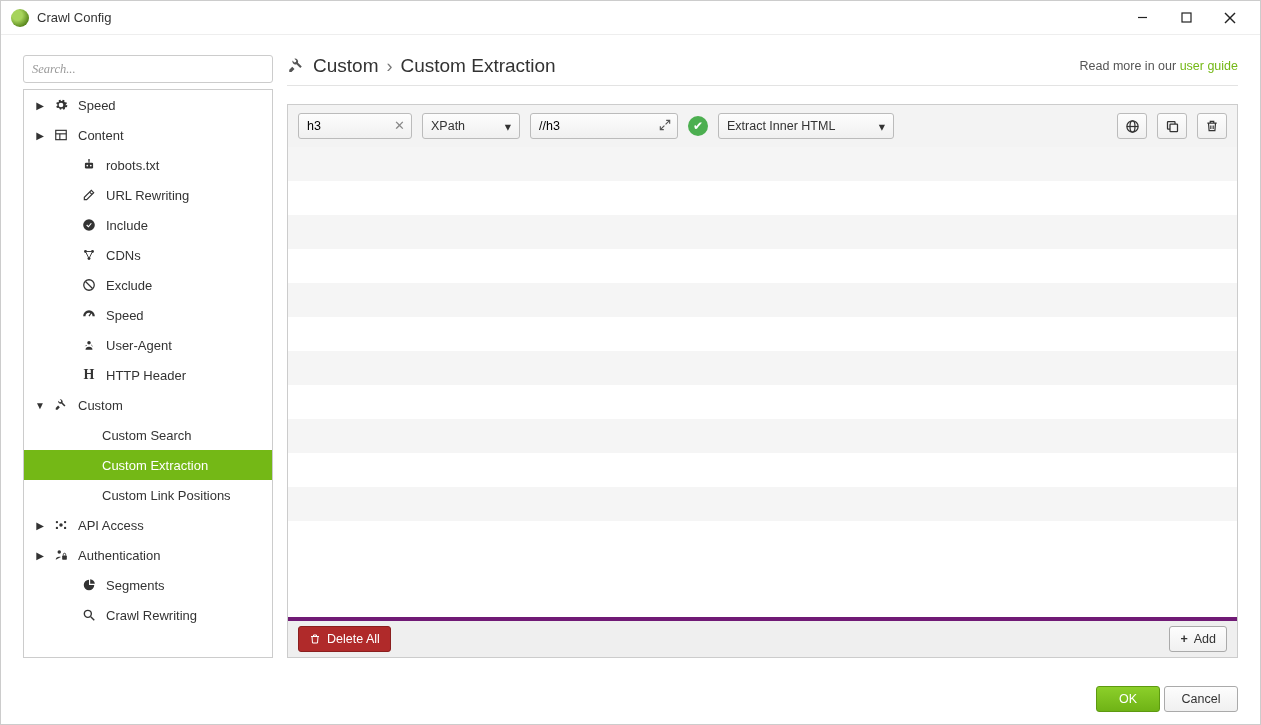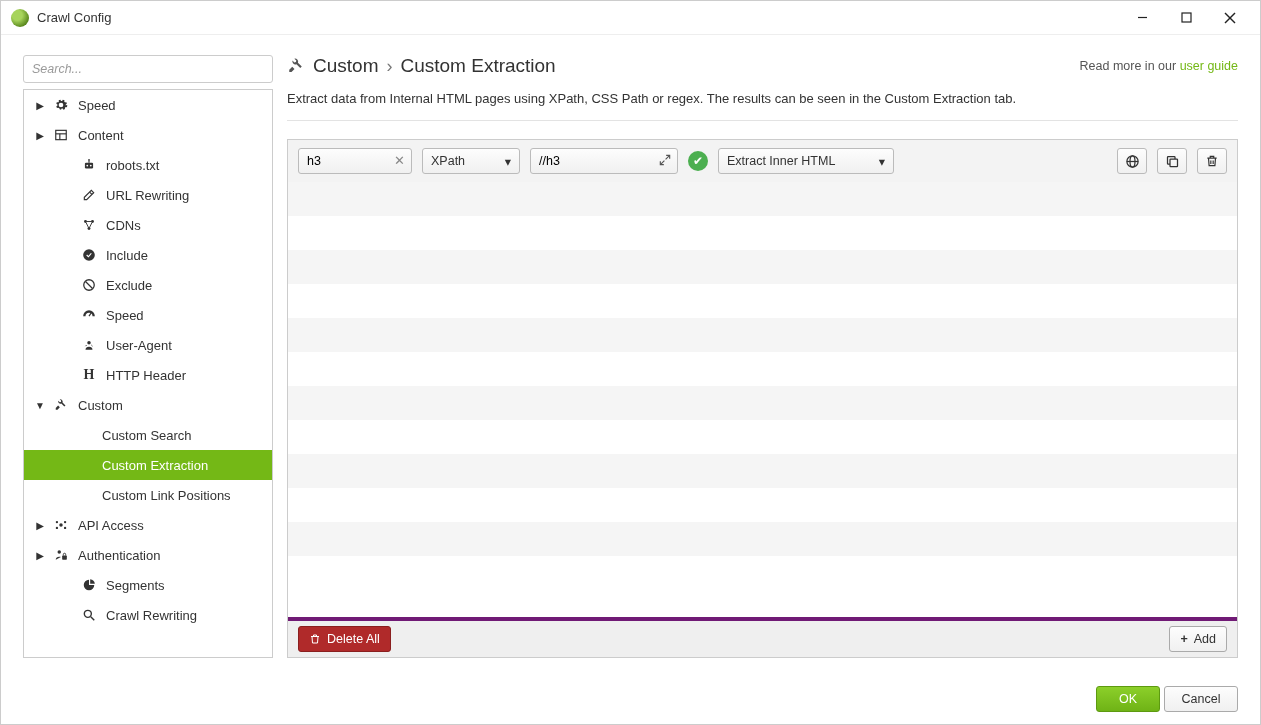--- a/index.html
+++ b/index.html
@@ -9,21 +9,21 @@
 .titlebar { height: 34px; display: flex; align-items: center; padding: 0 8px 0 10px; border-bottom: 1px solid #eee; }
 .titlebar .app-icon { width: 18px; height: 18px; margin-right: 8px; background: radial-gradient(circle at 35% 35%, #a7d45c 30%, #4c7a12 80%); border-radius: 50%; position:relative; }
 .titlebar .title { font-size: 13px; color: #333; }
 .titlebar .spacer { flex: 1; }
 .winbtn { width: 44px; height: 30px; display: flex; align-items: center; justify-content: center; color: #222; cursor: pointer; }
 
 
 .body-frame { flex: 1; display: flex; padding: 20px 22px 16px 22px; gap: 14px; min-height:0; }
 .sidebar { width: 250px; display: flex; flex-direction: column; }
 .search-wrap { border: 1px solid #ccc; border-radius: 3px; height: 28px; display:flex; align-items:center; padding:0 8px; margin-bottom:6px; }
-.search-wrap input { border:none; outline:none; width:100%; font-size:12.5px; color:#333; }
+.search-wrap input { border:none; outline:none; width:100%; font-size:12.5px; color:#333;font-family:Liberation Serif, serif; }
 .search-wrap input::placeholder { color:#9a9a9a; font-style: italic; }
 
 .tree { flex:1; border:1px solid #ccc; overflow:auto; background:#fff; font-size:13px; color:#333; }
 .tree-item { height:30px; display:flex; align-items:center; padding:0 8px 0 10px; cursor:pointer; }
 .tree-item.selected { background:#74b816; color:#fff; }
 .tree-item .caret { width:12px; text-align:center; font-size:10px; color:#333; margin-right:6px; }
 .tree-item.selected .caret { color:#fff; }
 .tree-item .ico { width:18px; display:inline-flex; justify-content:center; margin-right:8px; color:#333; }
 .tree-item.sub { padding-left: 38px; }
 .tree-item.sub2 { padding-left: 60px; }
@@ -142,37 +142,37 @@
               <path d="M4 20h4L20 8l-4-4L4 16v4z"></path>
               <path d="M13 7l4 4"></path>
             </svg>
           </span>
           <span class="label">URL Rewriting</span>
         </div>
         <div class="tree-item sub">
           <span class="caret"></span>
           <span class="ico">
             <svg width="14" height="14" viewBox="0 0 24 24" fill="currentColor">
+              <circle cx="12" cy="12" r="10"></circle>
+              <path d="M8 12l3 3 5-6" stroke="#fff" stroke-width="2" fill="none"></path>
+            </svg>
+          </span>
+          <span class="label">Include</span>
+        </div>
+        <div class="tree-item sub">
+          <span class="caret"></span>
+          <span class="ico">
+            <svg width="14" height="14" viewBox="0 0 24 24" fill="currentColor">
               <circle cx="6" cy="6" r="2.5"></circle>
               <circle cx="18" cy="6" r="2.5"></circle>
               <circle cx="12" cy="18" r="2.5"></circle>
               <path d="M7 8l4 8M17 8l-4 8M8 6h8" stroke="currentColor" stroke-width="1.6" fill="none"></path>
             </svg>
           </span>
           <span class="label">CDNs</span>
-        </div>
-        <div class="tree-item sub">
-          <span class="caret"></span>
-          <span class="ico">
-            <svg width="14" height="14" viewBox="0 0 24 24" fill="currentColor">
-              <circle cx="12" cy="12" r="10"></circle>
-              <path d="M8 12l3 3 5-6" stroke="#fff" stroke-width="2" fill="none"></path>
-            </svg>
-          </span>
-          <span class="label">Include</span>
         </div>
         <div class="tree-item sub">
           <span class="caret"></span>
           <span class="ico">
             <svg width="14" height="14" viewBox="0 0 24 24" fill="none" stroke="currentColor" stroke-width="2.2">
               <circle cx="12" cy="12" r="9"></circle>
               <line x1="6" y1="6" x2="18" y2="18"></line>
             </svg>
           </span>
           <span class="label">Exclude</span>
@@ -284,21 +284,20 @@
             </svg>
         </span>
         <span>Custom</span>
         <span class="sep">›</span>
         <span>Custom Extraction</span>
       </div>
       <div class="readmore">
         <span>Read more in our </span><a href="#">user guide</a>
       </div>
     </div>
-    <div class="desc">Extract data from Internal HTML pages using XPath, CSS Path or regex. The results can be seen in the Custom Extraction tab.</div>
     <div class="hr"></div>
 
     <div class="rules">
       <div class="rule-row">
         <div class="ctrl name-input">
           <input value="h3" style="">
           <span class="xclear">✕</span>
         </div>
         <div class="ctrl select1">
           <span>XPath</span>

